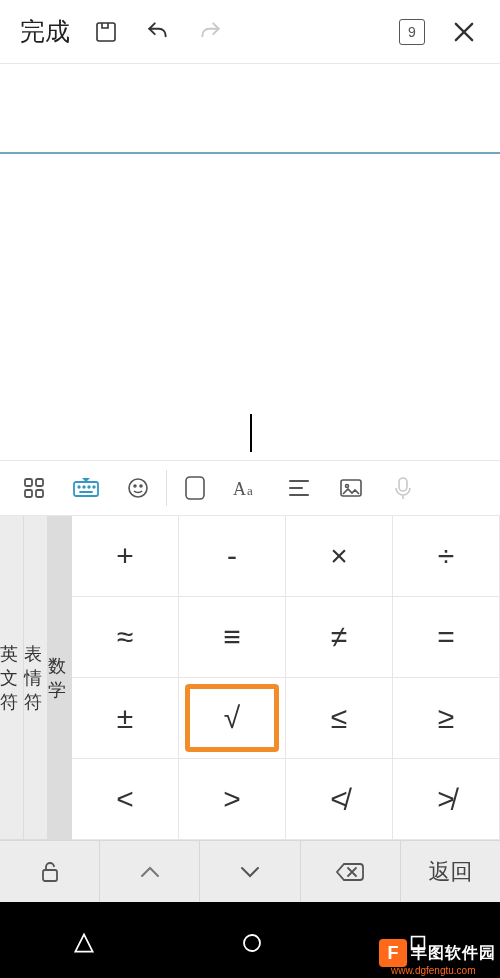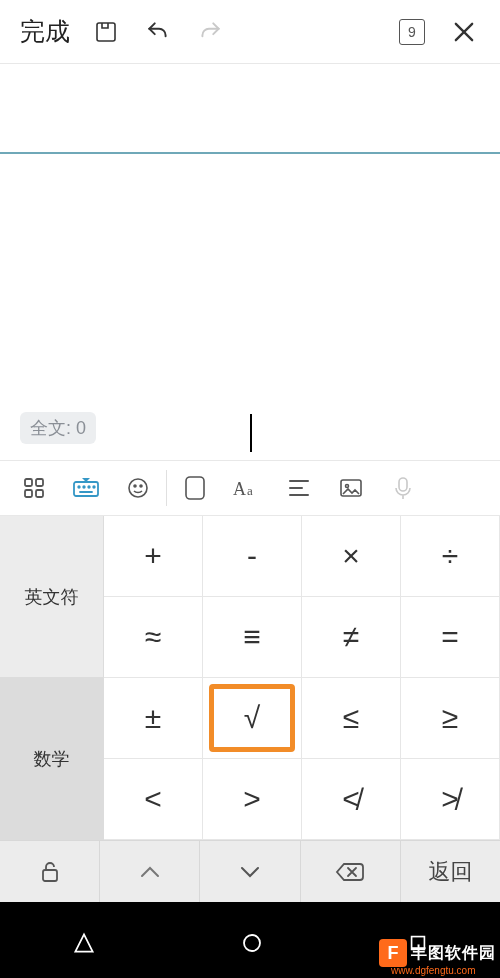--- a/index.html
+++ b/index.html
@@ -18,21 +18,21 @@
   .fulltext-badge { position: absolute; left: 20px; top: 348px; background: #eceef0; color: #8a8f96; border-radius: 6px; padding: 4px 10px; font-size: 18px; }
   .cursor { position: absolute; left: 250px; top: 350px; width: 2px; height: 38px; background: #000; }
 
   
   .fmtbar { height: 56px; display: flex; align-items: center; padding: 0 8px; gap: 0; border-top: 1px solid #e8e8e8; border-bottom: 1px solid #e8e8e8; }
   .fmtbar .slot { width: 52px; height: 56px; display: flex; align-items: center; justify-content: center; }
   .divider-v { width: 1px; height: 36px; background: #e0e0e0; margin: 0 2px; }
 
   
   .kbwrap { display: flex; height: 324px; background: #f7f7f7; }
-  .kbcats { width: 104px; display: flex; flex-direction: column; }
+  .kbcats { width: 72px; display: flex; flex-direction: row; }
   .kbcats .cat { flex: 1; display: flex; align-items: center; justify-content: center; font-size: 18px; color: #333; background: #ececec; border-bottom: 1px solid #dcdcdc; border-right: 1px solid #dcdcdc; }
   .kbcats .cat.active { background: #dcdcdc; }
   .kbgrid { flex: 1; display: grid; grid-template-columns: repeat(4, 1fr); grid-template-rows: repeat(4, 1fr); }
   .kbgrid .key { background: #fff; border-right: 1px solid #e6e6e6; border-bottom: 1px solid #e6e6e6; display: flex; align-items: center; justify-content: center; font-size: 30px; color: #333; position: relative; }
   .kbgrid .key.highlight::after { content: ""; position: absolute; left: 6px; right: 6px; top: 6px; bottom: 6px; border: 5px solid #f28c28; border-radius: 4px; }
 
   
   .kbctrl { height: 62px; display: flex; background: #ececec; border-top: 1px solid #d8d8d8; }
   .kbctrl .ctl { flex: 1; display: flex; align-items: center; justify-content: center; border-right: 1px solid #d8d8d8; font-size: 22px; color: #444; }
   .kbctrl .ctl:last-child { border-right: none; }
@@ -79,21 +79,20 @@
   </div>
   <div class="icon-btn">
     <svg width="28" height="28" viewBox="0 0 24 24" stroke="#333" stroke-width="2" stroke-linecap="round">
       <path d="M5 5l14 14M19 5L5 19"></path>
     </svg>
   </div>
 </div>
 
 <div class="content">
   <div class="hr"></div>
-  <div class="fulltext-badge">全文: 0</div>
   <div class="cursor"></div>
 </div>
 
 <div class="fmtbar">
   <div class="slot">
     <svg width="24" height="24" viewBox="0 0 24 24" fill="none" stroke="#555" stroke-width="1.8">
       <rect x="3" y="3" width="7" height="7" rx="1.5"></rect>
         <rect x="14" y="3" width="7" height="7" rx="1.5"></rect>
       <rect x="3" y="14" width="7" height="7" rx="1.5"></rect>
         <rect x="14" y="14" width="7" height="7" rx="1.5"></rect>
@@ -146,20 +145,21 @@
     <svg width="20" height="24" viewBox="0 0 20 24" fill="none" stroke="#c9c9c9" stroke-width="1.6">
       <rect x="6" y="2" width="8" height="13" rx="4"></rect>
         <path d="M3 12a7 7 0 0 0 14 0M10 19v4"></path>
     </svg>
   </div>
 </div>
 
 <div class="kbwrap">
   <div class="kbcats">
     <div class="cat">英文符</div>
+    <div class="cat">表情符</div>
     <div class="cat active">数学</div>
   </div>
   <div class="kbgrid">
     <div class="key">+</div>
     <div class="key">-</div>
     <div class="key">×</div>
     <div class="key">÷</div>
     <div class="key">≈</div>
     <div class="key">≡</div>
     <div class="key">≠</div>

